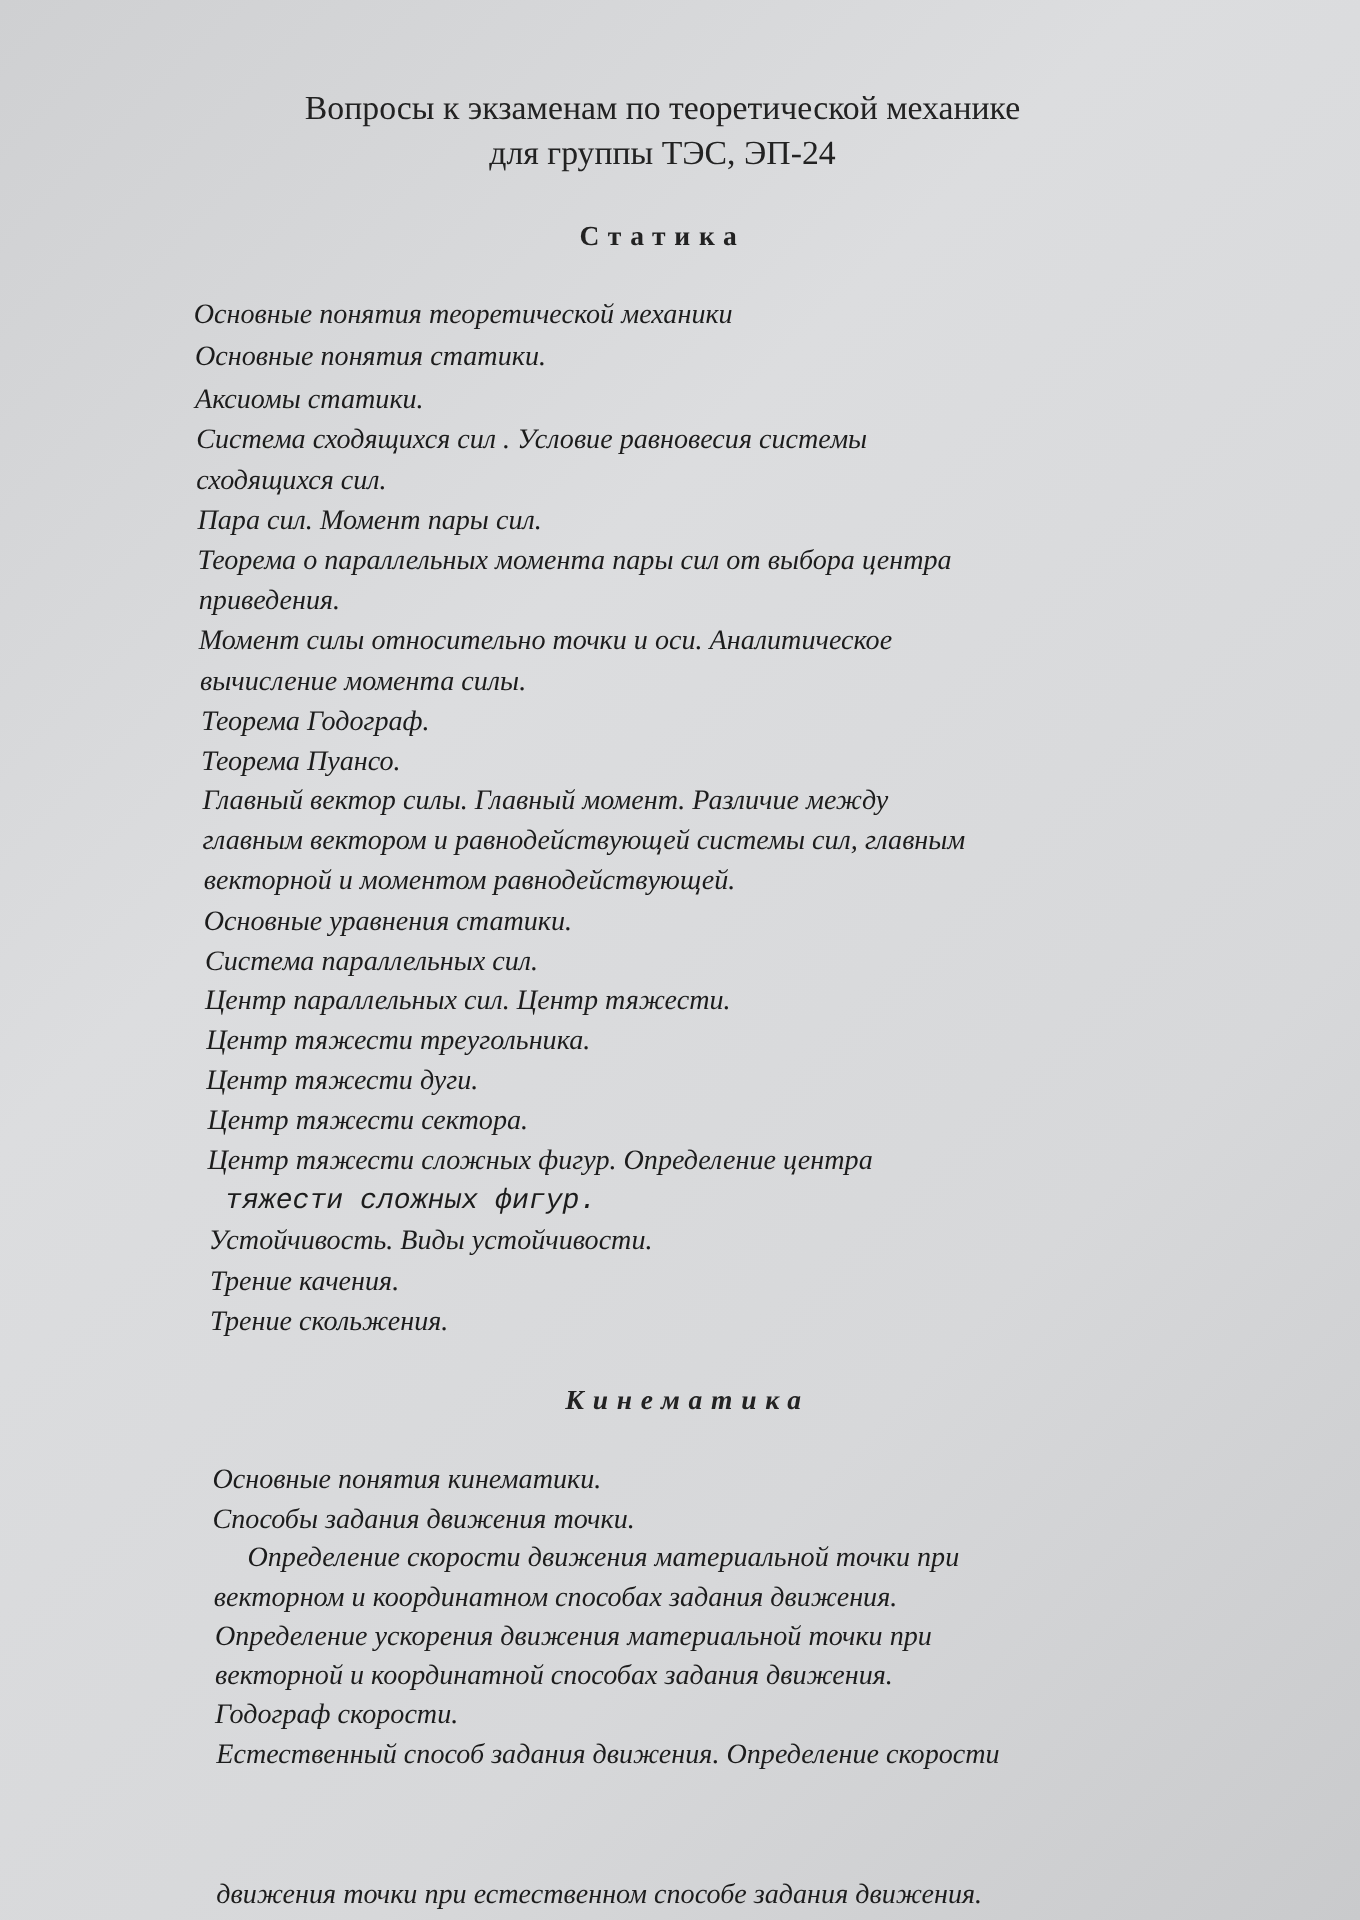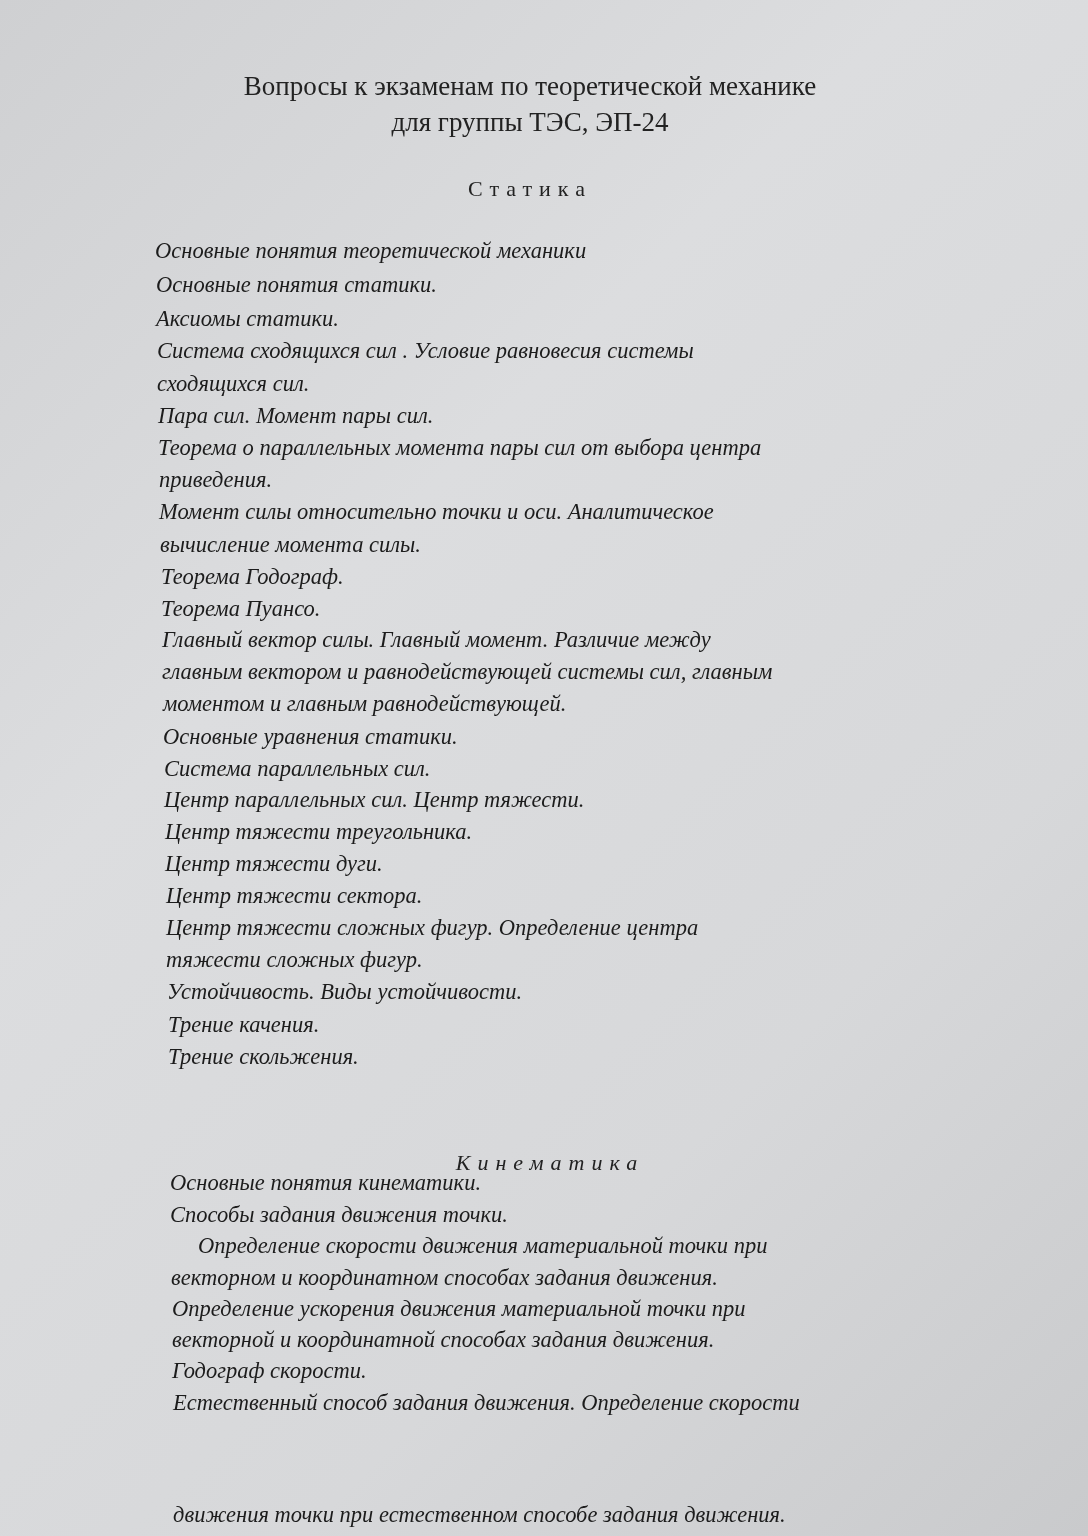--- a/index.html
+++ b/index.html
@@ -10,21 +10,21 @@
     color:#1a1a1a;
     position:relative;
   }
   .page { position:absolute; left:0; top:0; width:1088px; height:1116px;border-radius:12px; }
   .title {
     position:absolute; left:0; width:1060px; text-align:center;
     font-size:27px; line-height:36px; color:#222;
   }
   .section-head {
     position:absolute; left:0; width:1060px; text-align:center;
-    font-size:22px; font-weight:normal; letter-spacing:7px; color:#222;
+    font-size:22px; font-weight:bold; letter-spacing:7px; color:#222;
   }
   .section-head.italic { font-style:italic; }
   .line {
     position:absolute; font-style:italic; font-size:22.5px;
     white-space:nowrap; color:#1c1c1c;
   }
 </style>
 </head>
 <body>
 
@@ -41,34 +41,34 @@
   <div class="line" style="top:371px;left:157px;">сходящихся сил.</div>
   <div class="line" style="top:403px;left:158px;">Пара сил. Момент пары сил.</div>
   <div class="line" style="top:435px;left:158px;">Теорема о параллельных момента пары сил от выбора центра</div>
   <div class="line" style="top:467px;left:159px;">приведения.</div>
   <div class="line" style="top:499px;left:159px;">Момент силы относительно точки и оси. Аналитическое</div>
   <div class="line" style="top:532px;left:160px;">вычисление момента силы.</div>
   <div class="line" style="top:564px;left:161px;">Теорема Годограф.</div>
   <div class="line" style="top:596px;left:161px;">Теорема Пуансо.</div>
   <div class="line" style="top:627px;left:162px;">Главный вектор силы. Главный момент. Различие между</div>
   <div class="line" style="top:659px;left:162px;">главным вектором и равнодействующей системы сил, главным</div>
-  <div class="line" style="top:691px;left:163px;">моментом и главным равнодействующей.</div>
+  <div class="line" style="top:691px;left:163px;">векторной и моментом равнодействующей.</div>
   <div class="line" style="top:724px;left:163px;">Основные  уравнения  статики.</div>
   <div class="line" style="top:756px;left:164px;">Система  параллельных  сил.</div>
   <div class="line" style="top:787px;left:164px;">Центр  параллельных  сил. Центр  тяжести.</div>
   <div class="line" style="top:819px;left:165px;">Центр тяжести треугольника.</div>
   <div class="line" style="top:851px;left:165px;">Центр тяжести дуги.</div>
   <div class="line" style="top:883px;left:166px;">Центр  тяжести  сектора.</div>
   <div class="line" style="top:915px;left:166px;">Центр  тяжести  сложных  фигур. Определение центра</div>
-  <div class="line" style="top:947px;left:166px;">тяжести сложных фигур.</div>
+  <div class="line" style="top:947px;left:180px;font-family:Liberation Mono, monospace;">тяжести сложных фигур.</div>
   <div class="line" style="top:979px;left:167px;">Устойчивость. Виды устойчивости.</div>
   <div class="line" style="top:1012px;left:168px;">Трение  качения.</div>
   <div class="line" style="top:1044px;left:168px;">Трение скольжения.</div>
 
-  <div class="section-head italic" style="top:1107px;left:20px;margin-top:43px;">Кинематика</div>
+  <div class="section-head italic" style="top:1107px;left:20px;">Кинематика</div>
 
   <div class="line" style="top:1170px;left:170px;">Основные понятия  кинематики.</div>
   <div class="line" style="top:1202px;left:170px;">Способы  задания  движения  точки.</div>
   <div class="line" style="top:1233px;left:157px;margin-left:41px;">Определение скорости движения материальной  точки при</div>
   <div class="line" style="top:1265px;left:171px;">векторном  и  координатном  способах задания движения.</div>
   <div class="line" style="top:1296px;left:172px;">Определение  ускорения  движения  материальной   точки  при</div>
   <div class="line" style="top:1327px;left:172px;">векторной  и  координатной способах задания движения.</div>
   <div class="line" style="top:1358px;left:172px;">Годограф скорости.</div>
   <div class="line" style="top:1390px;left:173px;">Естественный способ задания движения. Определение скорости</div>
   <div class="line" style="top:1502px;left:173px;">движения  точки при естественном способе задания движения.</div>

